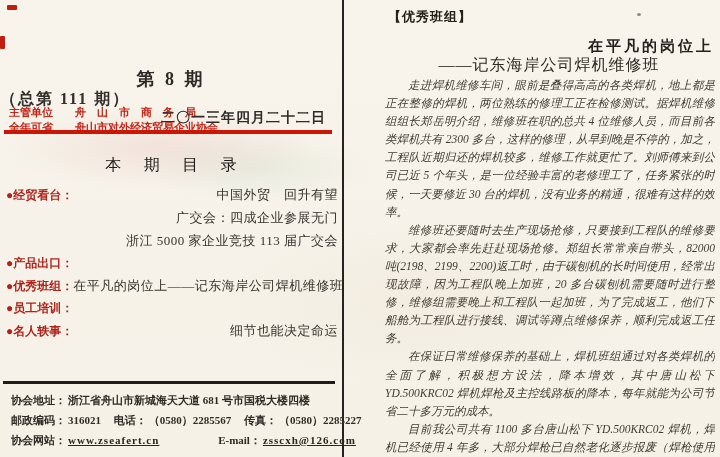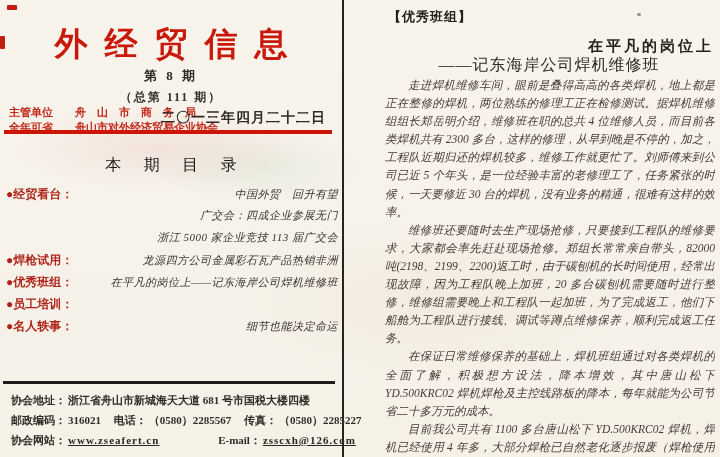--- a/index.html
+++ b/index.html
@@ -28,25 +28,25 @@
 
   
   .masthead{
     position:absolute;top:22px;left:0;width:100%;margin:0;
     text-align:center;font-size:33px;font-weight:bold;color:#c8190b;
     letter-spacing:17px;text-indent:17px;
     font-family:"Liberation Serif","DejaVu Serif",serif;
   }
   .issue{
     position:absolute;top:67px;width:100%;text-align:center;
-    font-size:13px;font-weight:bold;color:#2c2824;letter-spacing:3px;
+    font-size:18px;font-weight:bold;color:#2c2824;letter-spacing:3px;
   }
   .total-issue{
-    position:absolute;top:89px;width:100%;text-align:center;
-    font-size:12px;font-weight:bold;color:#332f2a;letter-spacing:2px;
+    position:absolute;top:89px;width:100%;
+    font-size:16px;font-weight:bold;color:#332f2a;letter-spacing:2px;
   }
   .units{position:absolute;top:105px;left:9px;}
   .unit-line{font-size:11px;font-weight:bold;color:#c2271a;line-height:14.5px;white-space:nowrap;}
   .unit-line .u-label{margin-right:22px;}
   .pub-date{
     position:absolute;top:109px;right:16px;
     font-size:14px;font-weight:bold;color:#2e2a26;letter-spacing:1px;
   }
   .red-rule{position:absolute;top:130px;left:4px;width:328px;height:4px;background:#cc1505;}
 
@@ -56,21 +56,21 @@
     font-size:16px;font-weight:normal;color:#1d1a17;letter-spacing:9px;text-indent:9px;
     font-family:"Liberation Sans","DejaVu Sans",sans-serif;
   }
   .toc{position:absolute;top:186px;left:6px;width:332px;}
   .toc-row{display:flex;align-items:baseline;margin-bottom:5px;min-height:17px;justify-content:space-between;}
   .toc-label{
     flex:0 0 62px;font-size:12px;font-weight:bold;color:#ae241a;white-space:nowrap;
     font-family:"Liberation Sans","DejaVu Sans",sans-serif;
   }
   .toc-text{
-    font-size:11px;color:#38332e;font-style:italic;letter-spacing:.5px;white-space:nowrap;
+    font-size:13px;color:#38332e;letter-spacing:.5px;white-space:nowrap;
   }
 
   
   .footer-rule{position:absolute;top:381px;left:3px;width:332px;height:2.5px;background:#1e1b18;}
   .assoc-footer{position:absolute;top:390px;left:11px;width:324px;font-size:11px;color:#2f2b26;font-weight:bold;}
   .f-row{line-height:20px;white-space:nowrap;}
   .f-label{margin-right:2px;}
   .f-gap{display:inline-block;width:10px;}
   .f-gap-wide{display:inline-block;width:56px;}
   .f-link{text-decoration:underline;letter-spacing:1px;color:#2a2621;}
@@ -98,21 +98,20 @@
 </style>
 </head>
 <body>
 
 <div class="canvas">
 
   <div class="page page-left">
     <div class="chip chip1"></div>
     <div class="chip chip2"></div>
 
-    <h1 class="masthead">外经贸信息</h1>
     <div class="issue">第 8 期</div>
     <div class="total-issue">（总第 111 期）</div>
 
     <div class="units">
       <div class="unit-line">
         <span class="u-label">主管单位</span><span>舟　山　市　商　务　局</span>
       </div>
       <div class="unit-line">
         <span class="u-label">全年可省</span><span>舟山市对外经济贸易企业协会</span>
       </div>
@@ -130,22 +129,21 @@
       </div>
       <div class="toc-row">
         <span class="toc-label"></span>
         <span class="toc-text">广交会：四成企业参展无门</span>
       </div>
       <div class="toc-row">
         <span class="toc-label"></span>
         <span class="toc-text">浙江 5000 家企业竞技 113 届广交会</span>
       </div>
       <div class="toc-row">
-        <span class="toc-label">●焊枪试用：</span>
-        <span class="toc-text">龙源四方公司金属彩石瓦产品热销非洲</span>
+        <span class="toc-label">●产品出口：</span>
       </div>
       <div class="toc-row">
         <span class="toc-label">●优秀班组：</span>
         <span class="toc-text">在平凡的岗位上——记东海岸公司焊机维修班</span>
       </div>
       <div class="toc-row">
         <span class="toc-label">●员工培训：</span>
       </div>
       <div class="toc-row">
         <span class="toc-label">●名人轶事：</span>

